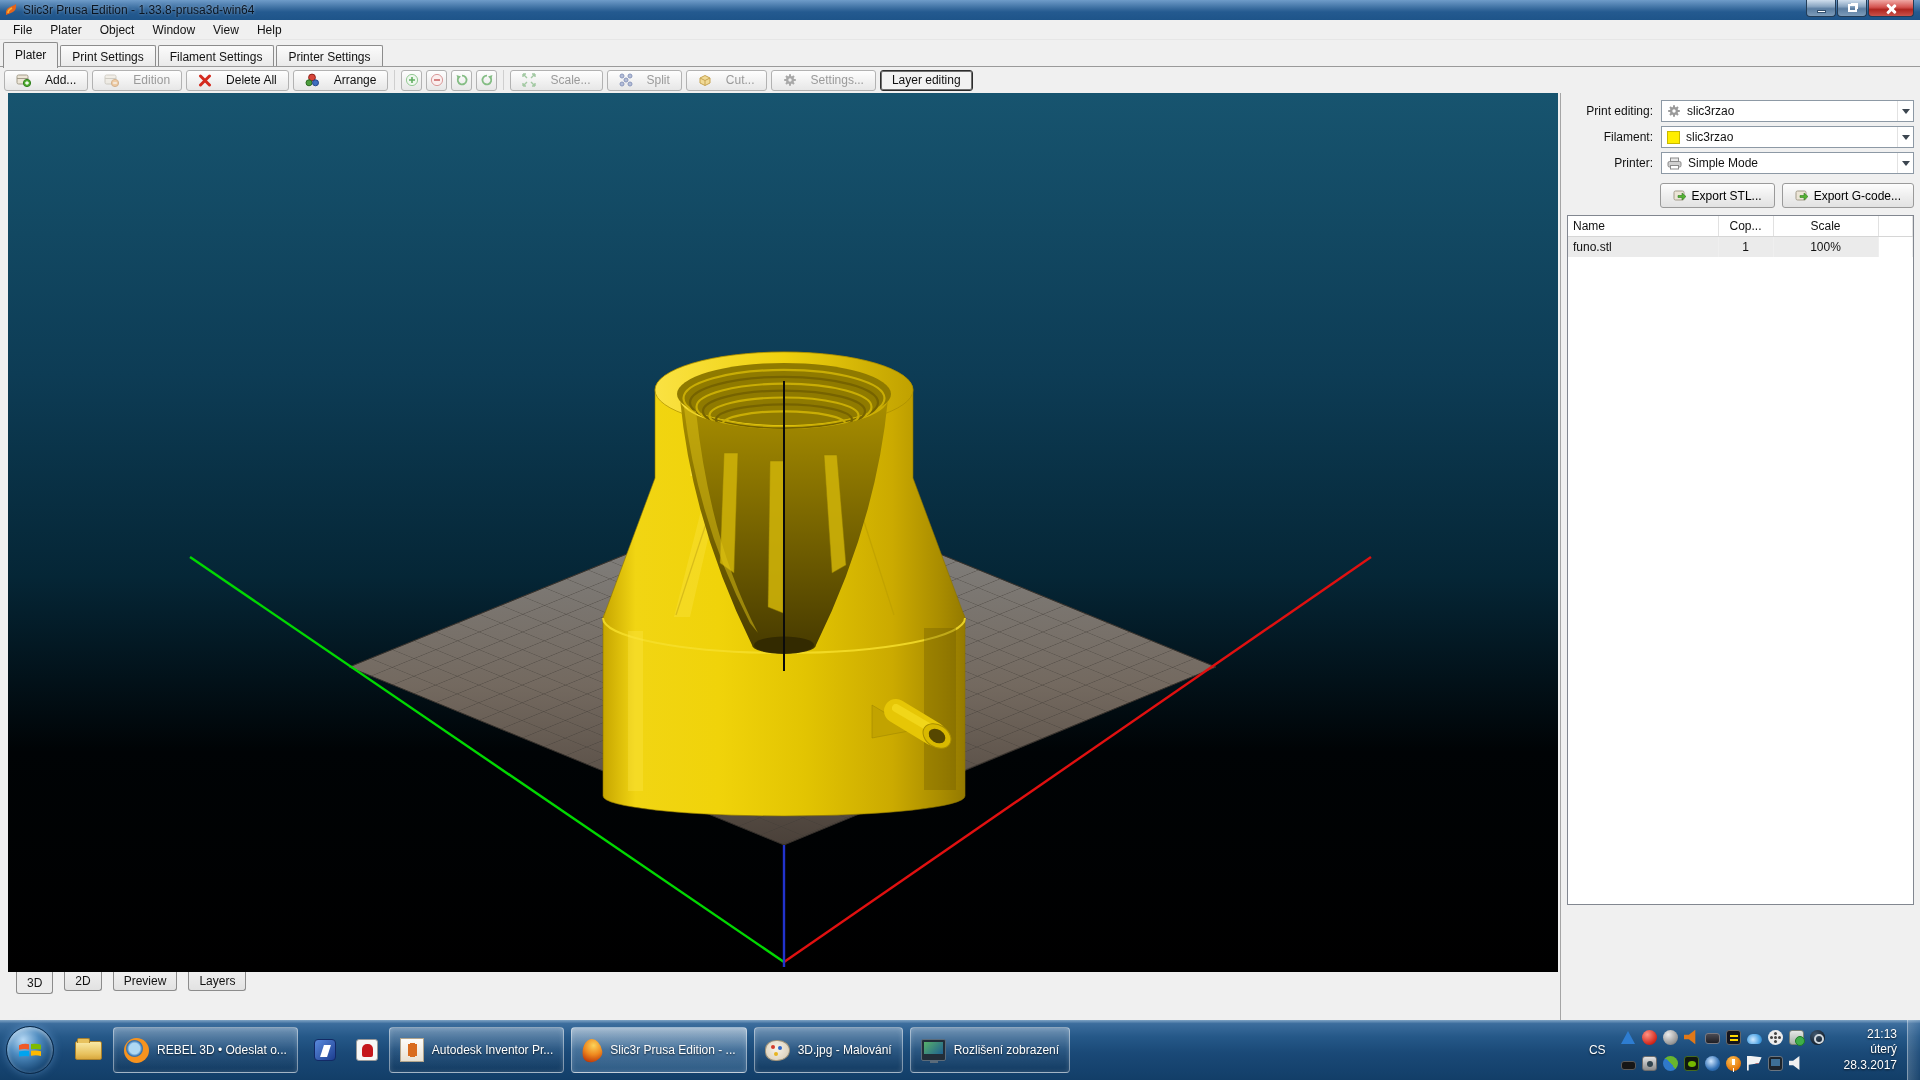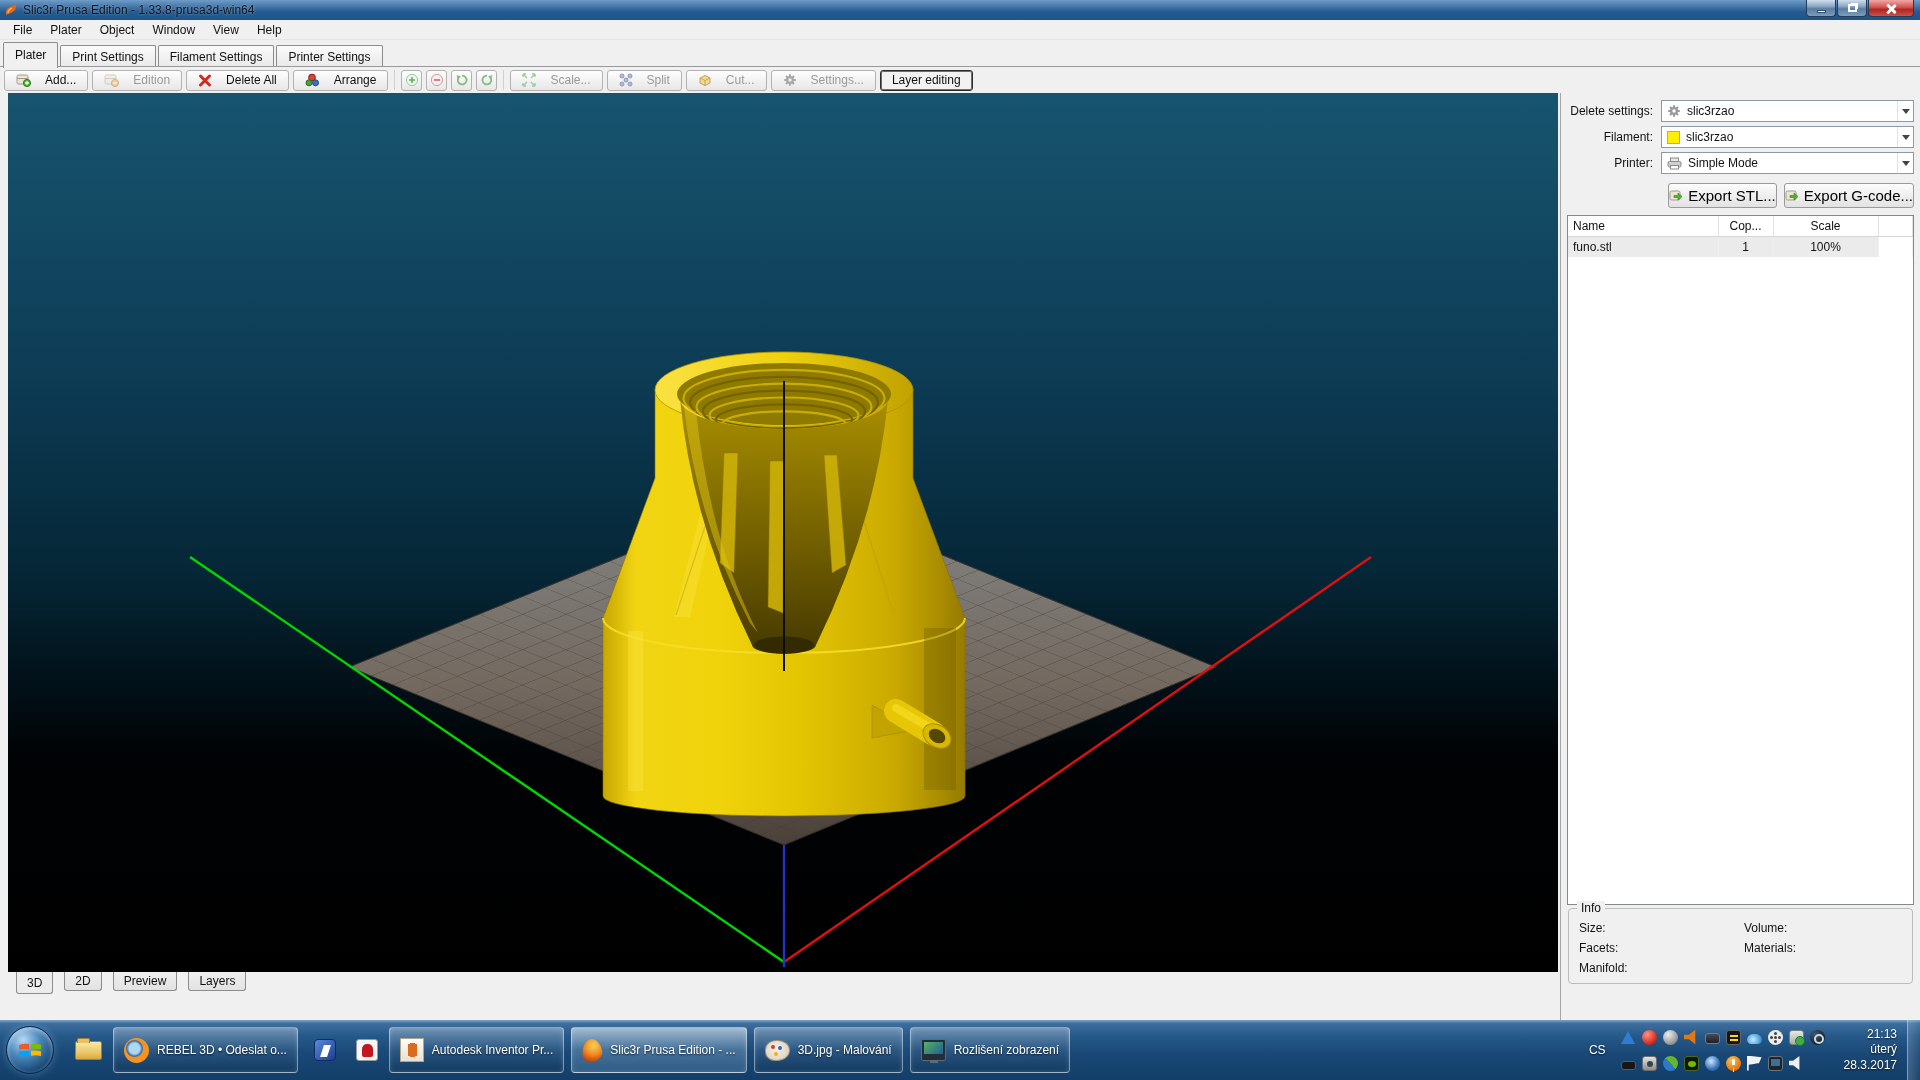--- a/index.html
+++ b/index.html
@@ -58,22 +58,22 @@
   .sidepanel { position:absolute; left:1560px; top:93px; width:360px; height:927px;
     background:#f0f0f0; border-left:1px solid #a5a5a5; padding-top:7px; }
   .opt-row { display:flex; align-items:center; margin:0 6px 4px 0; }
   .opt-row label { width:100px; text-align:right; padding-right:8px; }
   .combo { flex:1; height:22px; background:#fff; border:1px solid #8d99a5; display:flex; align-items:center; padding-left:5px; gap:6px; }
   .combo .val { flex:1; }
   .combo-arrow { width:16px; height:100%; display:flex; align-items:center; justify-content:center; border-left:1px solid #e2e2e2; }
   .tri-down { width:0; height:0; border-left:4px solid transparent; border-right:4px solid transparent; border-top:5px solid #3c4650; }
   .swatch-yellow { width:13px; height:13px; background:#ffee00; border:1px solid #c9b900; }
   .export-row { display:flex; justify-content:flex-end; gap:7px; margin:9px 6px 7px 0; }
-  .export-btn { height:25px; border:1px solid #9a9a9a; border-radius:3px; font-family:inherit; font-size:15px;
-    background:linear-gradient(180deg,#fdfdfd,#ececec 60%,#e2e2e2); display:flex; align-items:center; gap:4px; padding:0 0; }
+  .export-btn { height:25px; border:1px solid #9a9a9a; border-radius:3px; font-family:inherit; font-size:12px;
+    background:linear-gradient(180deg,#fdfdfd,#ececec 60%,#e2e2e2); display:flex; align-items:center; gap:4px; padding:0 12px; }
 
   .obj-table { margin:6px 6px 0 6px; width:348px; border-collapse:collapse; background:#fff; border:1px solid #828790; }
   .obj-table th { font-weight:normal; text-align:center; padding:3px 5px; border-right:1px solid #e1e1e1; border-bottom:1px solid #d6d6d6; }
   .obj-table th:first-child { text-align:left; }
   .obj-table td { padding:3px 5px; text-align:center; border-right:1px solid #efefef; }
   .obj-table td:first-child { text-align:left; }
   .obj-table tr.sel td { background:#ebebeb; }
   .obj-table tr.sel td:last-child { background:#fff; }
   .table-wrap { height:690px; margin:6px 6px 0 6px; background:#fff; border:1px solid #828790; }
   .table-wrap .obj-table { margin:0; border:none; width:100%; }
@@ -394,21 +394,21 @@
 
     <div class="view-tabs">
       <div class="vtab active">3D</div>
       <div class="vtab">2D</div>
       <div class="vtab">Preview</div>
       <div class="vtab">Layers</div>
     </div>
 
     <div class="sidepanel">
       <div class="opt-row">
-        <label>Delete settings:</label>
+        <label>Print editing:</label>
         <div class="combo">
           <svg width="14" height="14" viewBox="0 0 14 14">
             <g stroke="#9a9a9a" stroke-width="2">
                 <path d="M7,1.2 V12.8 M1.2,7 H12.8 M3,3 L11,11 M11,3 L3,11"></path>
               </g>
             <circle cx="7" cy="7" r="4" fill="#9a9a9a"></circle>
               <circle cx="7" cy="7" r="1.7" fill="#fff"></circle>
           </svg>
           <span class="val">slic3rzao</span>
           <span class="combo-arrow">
@@ -478,30 +478,20 @@
             <tr class="sel">
               <td>funo.stl</td>
               <td>1</td>
               <td>100%</td>
               <td></td>
             </tr>
           </tbody>
         </table>
       </div>
 
-      <div class="info-box">
-        <span class="info-legend">Info</span>
-        <div class="info-grid">
-          <span>Size:</span>
-          <span>Volume:</span>
-          <span>Facets:</span>
-          <span>Materials:</span>
-          <span>Manifold:</span>
-        </div>
-      </div>
     </div>
   </div>
 
   <div class="taskbar">
     <div class="orb">
       <svg width="26" height="22" viewBox="0 0 26 22">
         <path d="M2,6.2 Q7,4.2 12,5.2 L12,10.4 Q7,9.6 2,10.8 Z" fill="#ef5a28"></path>
         <path d="M14,5 Q19,4 24,5.8 L24,10.6 Q19,9.4 14,10.2 Z" fill="#7fba00"></path>
         <path d="M2,12.4 Q7,11.2 12,12 L12,17.2 Q7,16.4 2,17.6 Z" fill="#00a4ef"></path>
         <path d="M14,11.8 Q19,11 24,12.2 L24,17 Q19,15.8 14,16.8 Z" fill="#ffb900"></path>

